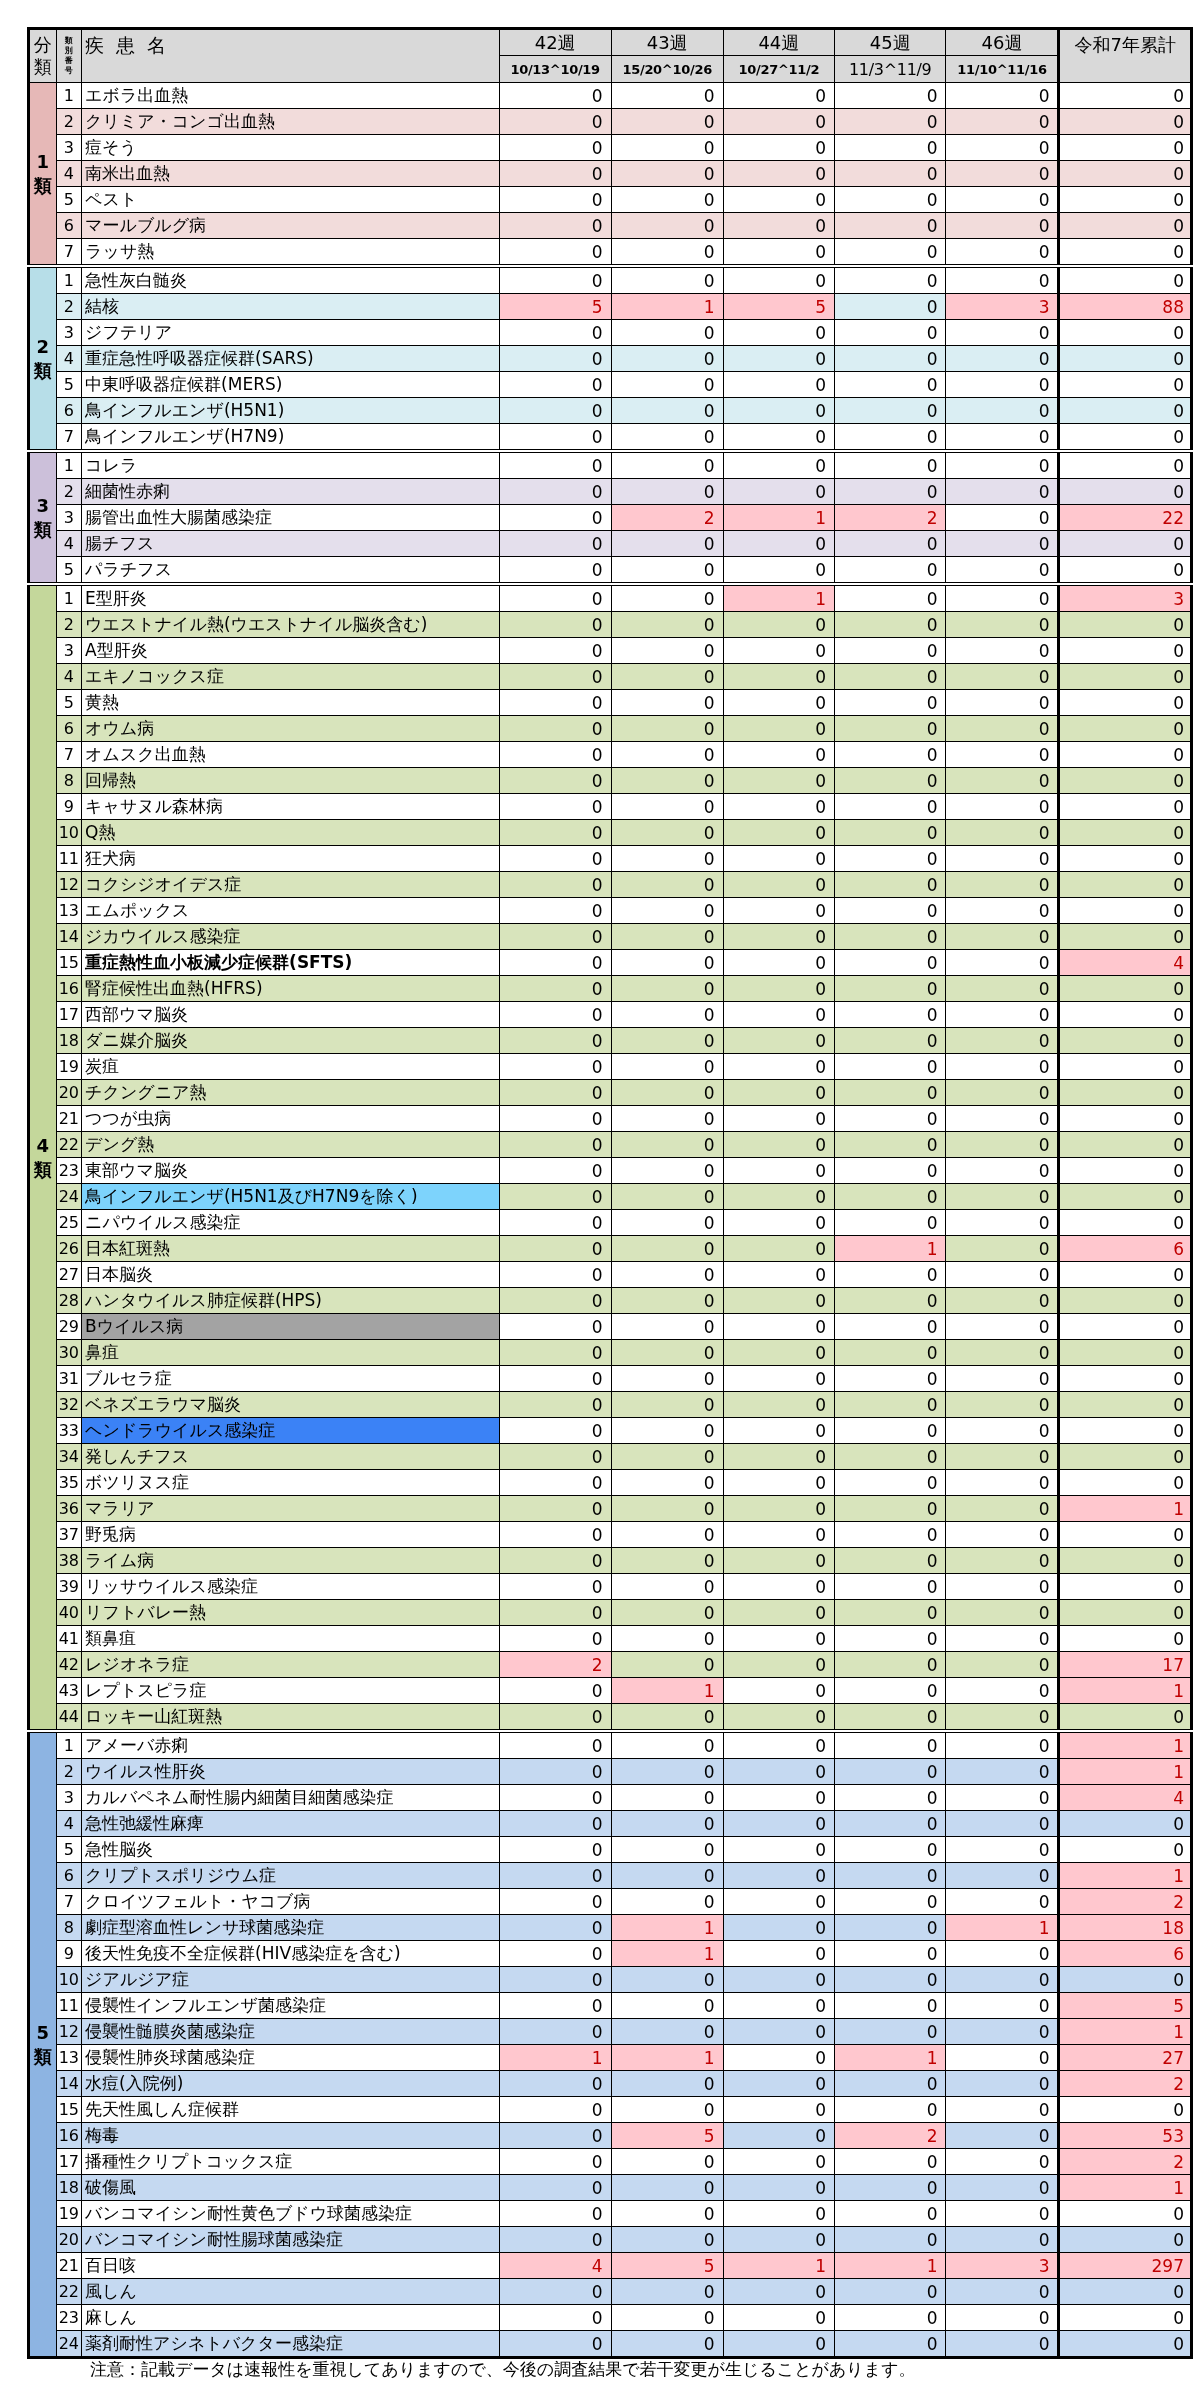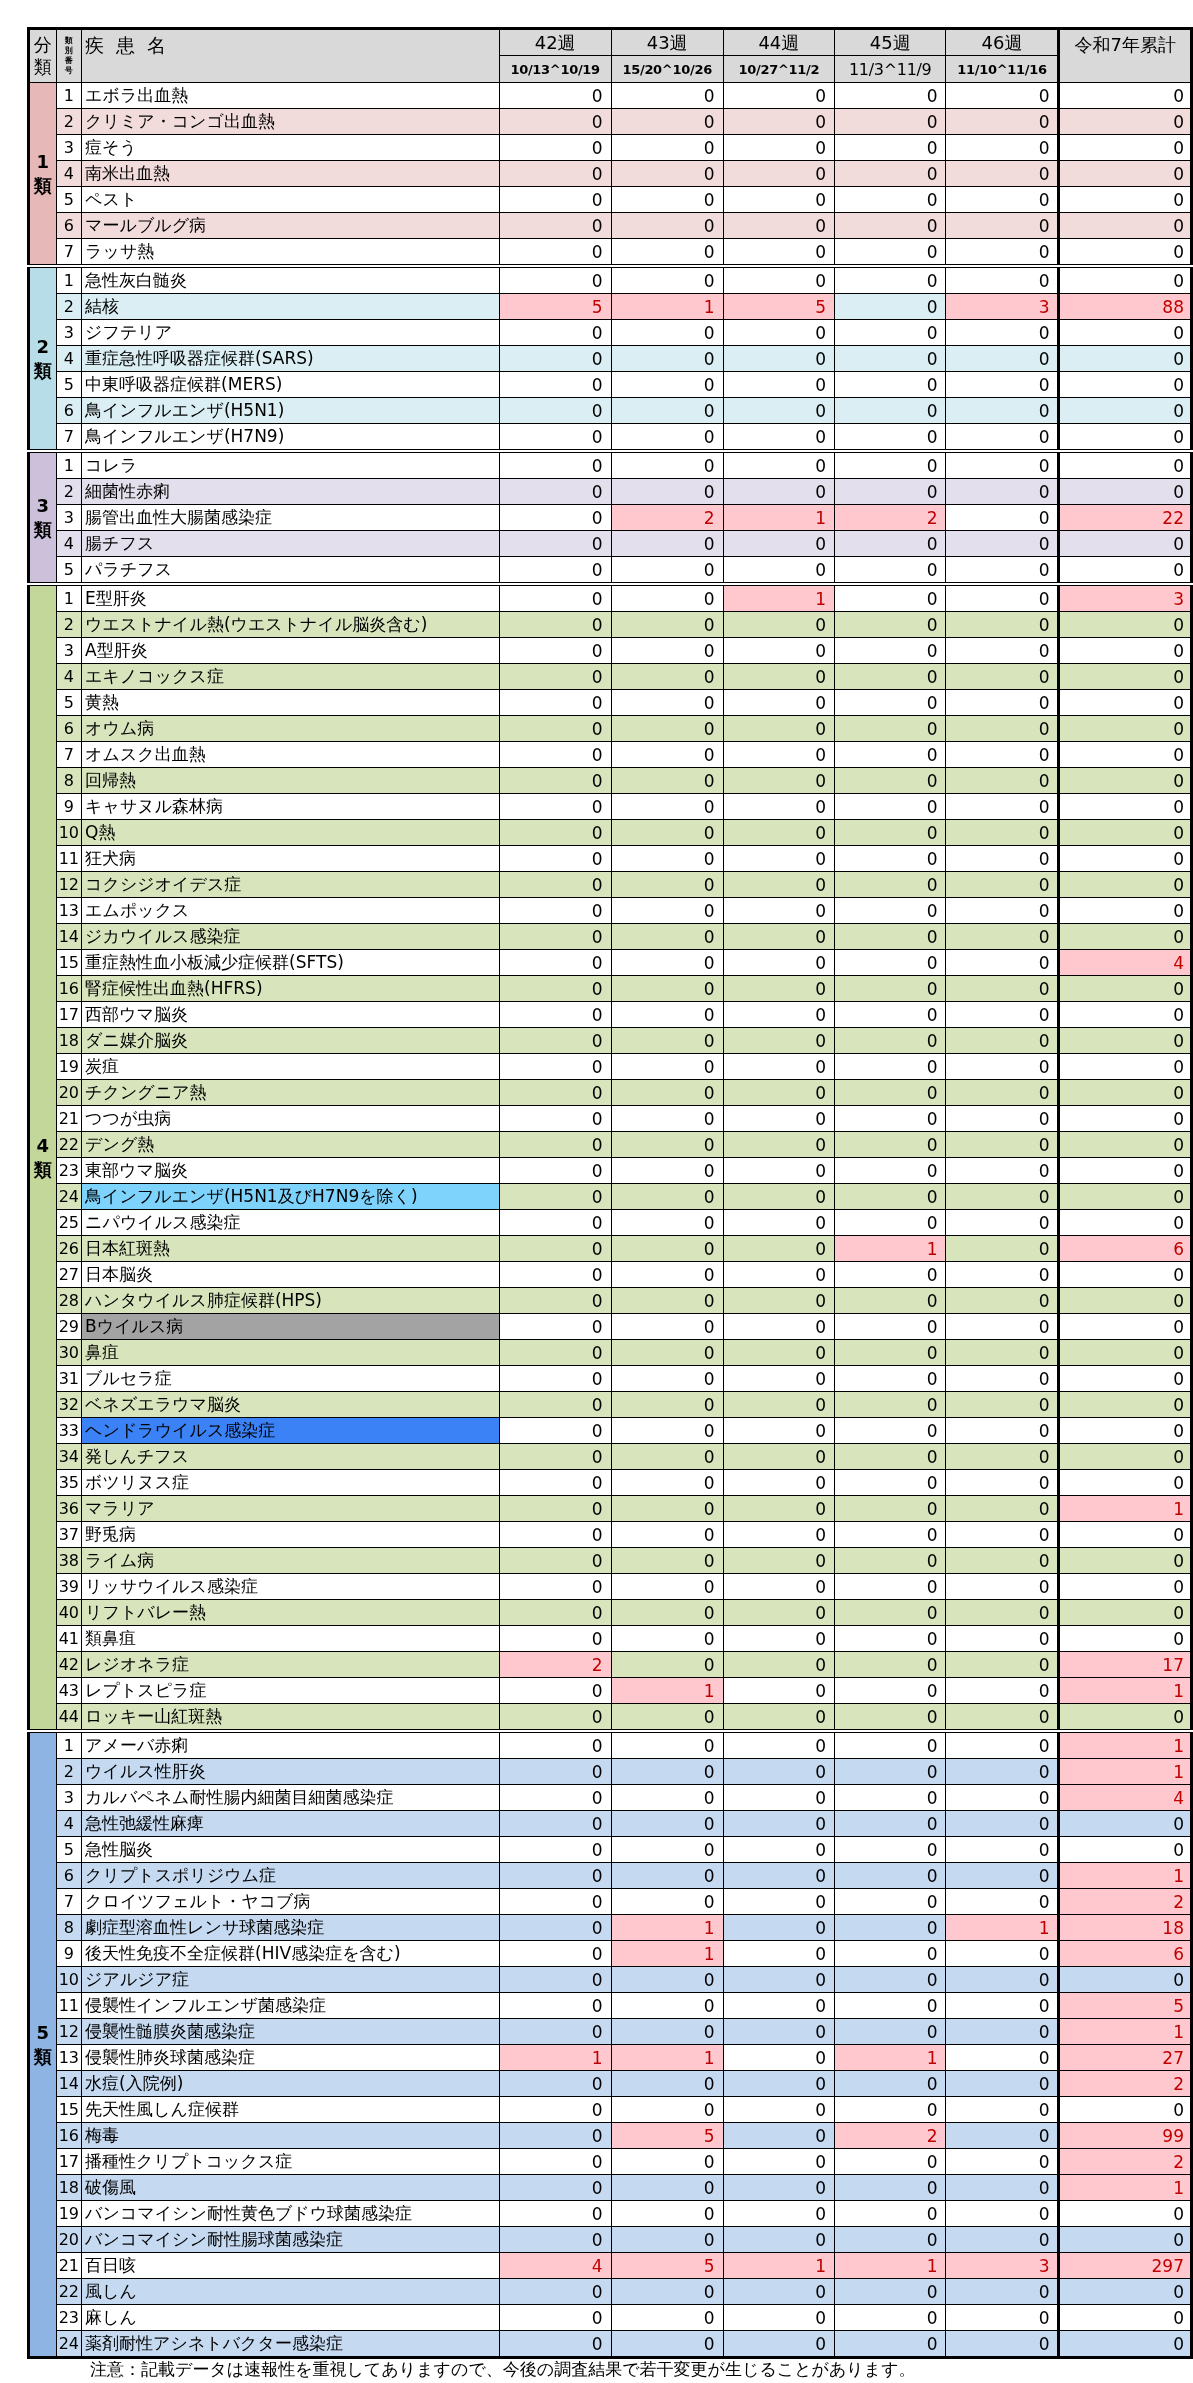--- a/index.html
+++ b/index.html
@@ -379,21 +379,21 @@
           <td class="c-name" style="background: rgb(216, 228, 188);">ジカウイルス感染症</td>
           <td class="c-wk" style="background: rgb(216, 228, 188);">0</td>
           <td class="c-wk" style="background: rgb(216, 228, 188);">0</td>
           <td class="c-wk" style="background: rgb(216, 228, 188);">0</td>
           <td class="c-wk" style="background: rgb(216, 228, 188);">0</td>
           <td class="c-wk" style="background: rgb(216, 228, 188);">0</td>
           <td class="c-tot" style="background: rgb(216, 228, 188);">0</td>
         </tr>
         <tr>
           <td class="c-num" style="background: rgb(255, 255, 255);">15</td>
-          <td class="c-name" style="background: rgb(255, 255, 255);">重症熱性血小板減少症候群(SFTS)</td>
+          <td class="c-name" style="background: rgb(255, 255, 255); font-weight: bold;">重症熱性血小板減少症候群(SFTS)</td>
           <td class="c-wk" style="background: rgb(255, 255, 255);">0</td>
           <td class="c-wk" style="background: rgb(255, 255, 255);">0</td>
           <td class="c-wk" style="background: rgb(255, 255, 255);">0</td>
           <td class="c-wk" style="background: rgb(255, 255, 255);">0</td>
           <td class="c-wk" style="background: rgb(255, 255, 255);">0</td>
           <td class="c-tot hl">4</td>
         </tr>
         <tr>
           <td class="c-num" style="background: rgb(216, 228, 188);">16</td>
           <td class="c-name" style="background: rgb(216, 228, 188);">腎症候性出血熱(HFRS)</td>
@@ -836,21 +836,21 @@
           <td class="c-tot" style="background: rgb(255, 255, 255);">0</td>
         </tr>
         <tr>
           <td class="c-num" style="background: rgb(197, 217, 241);">16</td>
           <td class="c-name" style="background: rgb(197, 217, 241);">梅毒</td>
           <td class="c-wk" style="background: rgb(197, 217, 241);">0</td>
           <td class="c-wk hl">5</td>
           <td class="c-wk" style="background: rgb(197, 217, 241);">0</td>
           <td class="c-wk hl">2</td>
           <td class="c-wk" style="background: rgb(197, 217, 241);">0</td>
-          <td class="c-tot hl">99</td>
+          <td class="c-tot hl">53</td>
         </tr>
         <tr>
           <td class="c-num" style="background: rgb(255, 255, 255);">17</td>
           <td class="c-name" style="background: rgb(255, 255, 255);">播種性クリプトコックス症</td>
           <td class="c-wk" style="background: rgb(255, 255, 255);">0</td>
           <td class="c-wk" style="background: rgb(255, 255, 255);">0</td>
           <td class="c-wk" style="background: rgb(255, 255, 255);">0</td>
           <td class="c-wk" style="background: rgb(255, 255, 255);">0</td>
           <td class="c-wk" style="background: rgb(255, 255, 255);">0</td>
           <td class="c-tot hl">2</td>

